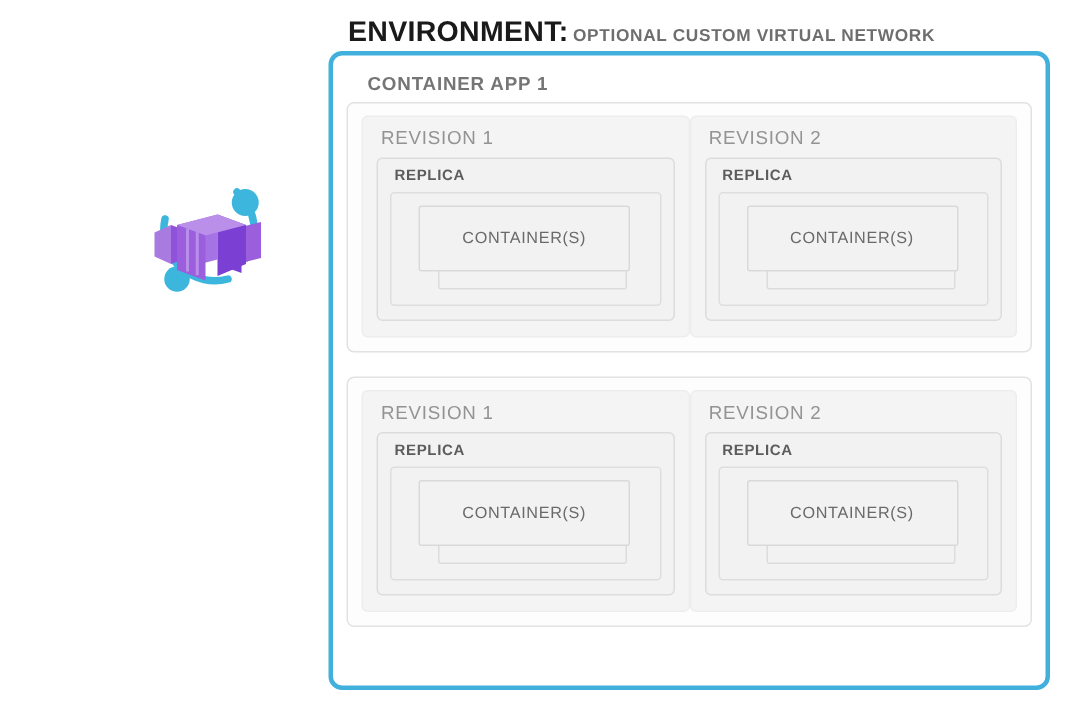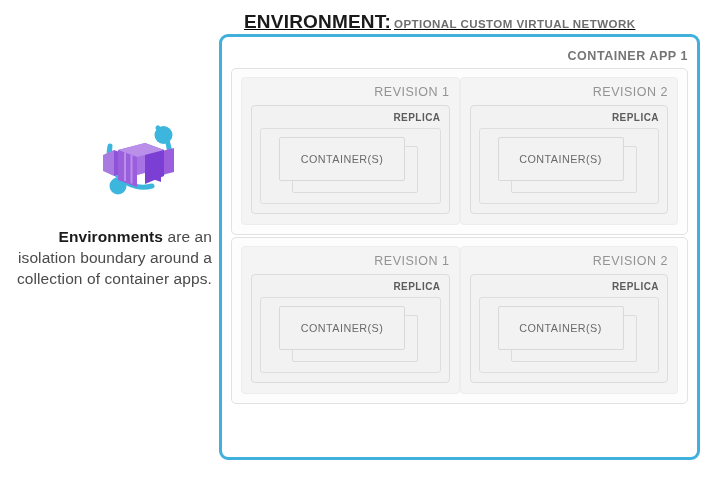--- a/index.html
+++ b/index.html
@@ -45,24 +45,23 @@
     letter-spacing: 0.1px;
   }
   #caption .bold {
     font-weight: bold;
     color: #1b1b1b;
   }
 
   
   #diagram-title {
     position: absolute;
-    left: 244px;
+    left: 232px;
     top: 11px;
     white-space: nowrap;
-    text-decoration: underline;
   }
   #title-main {
     font-size: 19px;
     font-weight: bold;
     color: #1a1a1a;
     letter-spacing: 0.2px;
   }
   #title-sub {
     font-size: 11.5px;
     font-weight: bold;
@@ -83,22 +82,21 @@
     border-radius: 9px;
     background: #ffffff;
     padding: 8px 9px 9px 9px;
   }
 
   
   .app-panel {
     position: relative;
     box-sizing: border-box;
     background: #ffffff;
-    margin-bottom: 2px;
-    text-align: right;
+    margin-bottom: 16px;
   }
   .app-label {
     font-size: 12.5px;
     font-weight: bold;
     color: #757575;
     letter-spacing: 0.55px;
     padding: 4px 0 5px 14px;
   }
   .app-body {
     box-sizing: border-box;
@@ -158,21 +156,21 @@
     height: 47px;
     box-sizing: border-box;
     background: #f2f2f2;
     border: 1px solid #dcdcdc;
     border-radius: 2px;
   }
   .container-front {
     position: absolute;
     left: 18px;
     top: 8px;
-    width: 126px;
+    width: 141px;
     height: 44px;
     box-sizing: border-box;
     background: #f2f2f2;
     border: 1px solid #d9d9d9;
     border-radius: 2px;
     display: flex;
     align-items: center;
     justify-content: center;
   }
   .container-front span {
@@ -204,23 +202,20 @@
 
       <path d="M 26 40 L 53 33 L 53 63 L 26 70 Z" fill="#a573e4"></path>
       <path d="M 53 33 L 72 40 L 72 66 L 53 74 Z" fill="#7b3fd4"></path>
       <path d="M 26 40 L 53 33 L 72 40 L 45 47 Z" fill="#b98fe9"></path>
       <path d="M 26 40 L 45 47 L 45 77 L 26 70 Z" fill="#9b5fdd"></path>
       <line x1="33" y1="42.5" x2="33" y2="71" stroke="#b98fe9" stroke-width="2"></line>
       <line x1="39.5" y1="44.7" x2="39.5" y2="73.5" stroke="#b98fe9" stroke-width="2"></line>
     </svg>
   </div>
 
-  <div id="caption">
-    <span class="bold">Environments</span><span> are an isolation boundary around a collection of container apps.</span>
-  </div>
 </div>
 
 <div id="diagram-title">
   <span id="title-main">ENVIRONMENT:</span><span id="title-sub">OPTIONAL CUSTOM VIRTUAL NETWORK</span>
 </div>
 
 <div id="environment-box">
 
   <div class="app-panel">
     <div class="app-label">CONTAINER APP 1</div>

